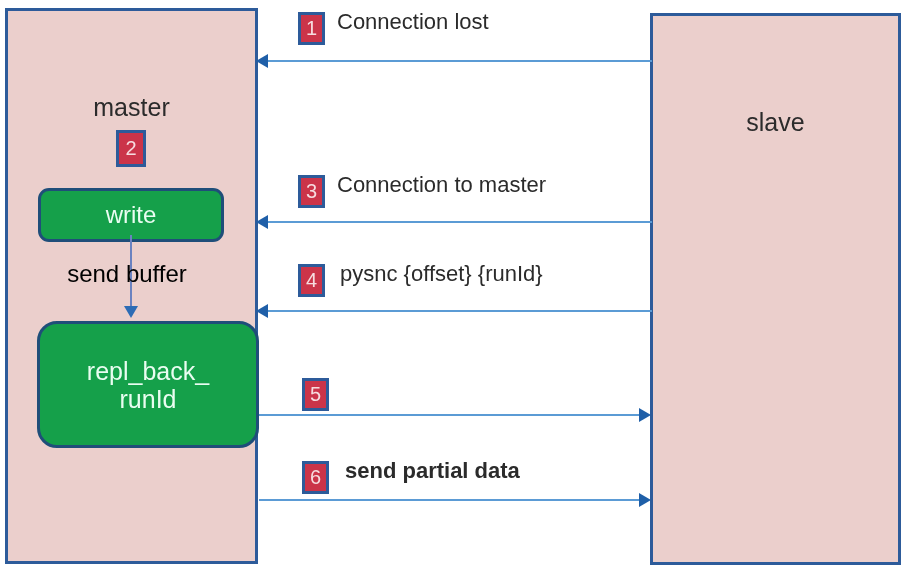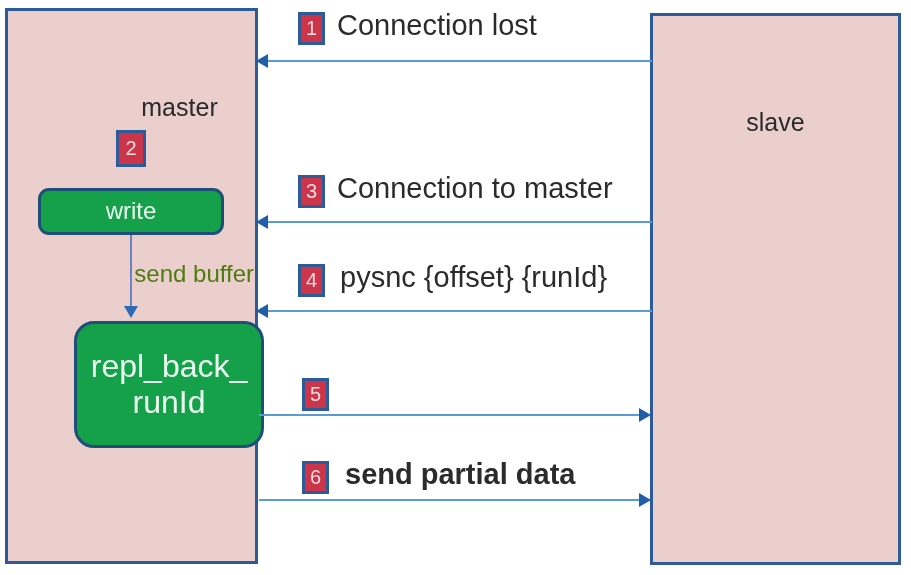--- a/index.html
+++ b/index.html
@@ -30,46 +30,45 @@
     width: 100%;
     text-align: center;
     font-size: 25px;
     color: #2b2b2b;
     font-family: "Liberation Sans", sans-serif;
   }
 
   #master-box { left: 5px;  top: 8px;  width: 253px; height: 556px; }
   #slave-box  { left: 650px; top: 13px; width: 251px; height: 552px; }
 
-  #master-label { top: 82px;  left: 0; margin-left: 48px; }
+  #master-label { top: 82px;  left: 0; }
   #slave-label  { top: 92px;  left: 0; }
 
   
   .proc-box {
     position: absolute;
     background: #15a04a;
     border: 3px solid #1f4e79;
     box-sizing: border-box;
     display: flex;
     align-items: center;
     justify-content: center;
     text-align: center;
     color: #e9fdf1;
     line-height: 1.12;
   }
   #write-box {
-    left: 38px; top: 188px; width: 186px; height: 47px;
+    left: 38px; top: 188px; width: 186px; height: 54px;
     border-radius: 11px;
     font-size: 24px;
   }
   #replbuf-box {
-    left: 37px; top: 321px; width: 190px; height: 127px;
+    left: 37px; top: 321px; width: 222px; height: 127px;
     border-radius: 20px;
-    font-size: 32px;
-    margin-left: 37px;
+    font-size: 25px;
   }
 
   
   #send-buffer-arrow {
     position: absolute;
     left: 130px;
     top: 235px;
     width: 2px;
     height: 74px;
     background: #6a82c0;
@@ -81,23 +80,23 @@
     width: 0; height: 0;
     border-left: 7px solid transparent;
     border-right: 7px solid transparent;
     border-top: 12px solid #2d6cb5;
   }
   #send-buffer-label {
     position: absolute;
     left: 0px;
     top: 260px;
     width: 254px;
-    text-align: right;
+    text-align: center;
     font-size: 24px;
-    color: #4d7c0f;
+    color: #000000;
   }
 
   
   .msg-line {
     position: absolute;
     height: 2px;
     background: #5b9bd5;
   }
   .arrowhead {
     position: absolute;
@@ -122,21 +121,21 @@
     font-size: 20px;
     display: flex;
     align-items: center;
     justify-content: center;
     font-family: "Liberation Sans", sans-serif;
   }
 
   
   .msg-text {
     position: absolute;
-    font-size: 29px;
+    font-size: 22px;
     color: #2b2b2b;
     white-space: nowrap;
     font-family: "Liberation Sans", sans-serif;
   }
 </style>
 </head>
 <body>
 
 <div id="canvas">
 

